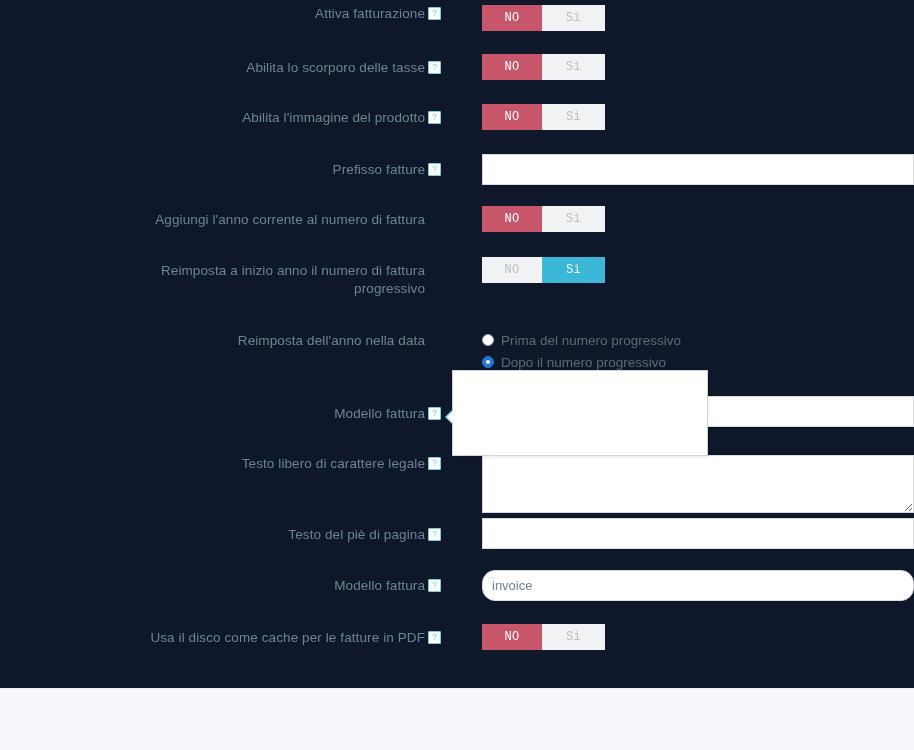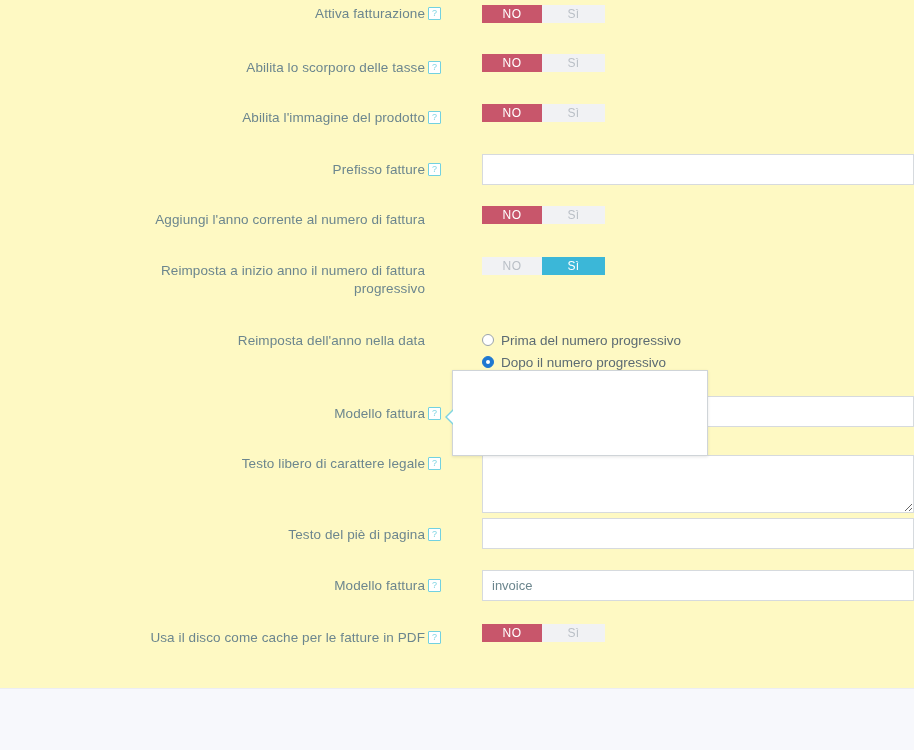--- a/index.html
+++ b/index.html
@@ -17,21 +17,21 @@
     position: relative;
   }
 
   
   #settings-card {
     position: absolute;
     left: 0;
     top: 0;
     width: 914px;
     height: 689px;
-    background: #fef9c3;
+    background: #0f172a;
     border-bottom: 1px solid #eceef3;
     box-sizing: border-box;
     overflow: hidden;
   }
 
   #page-bg {
     position: absolute;
     left: 0;
     top: 689px;
     width: 914px;
@@ -84,22 +84,22 @@
     width: 123px;
     box-sizing: border-box;
     font-size: 12px;
     letter-spacing: 0.4px;
   }
   .switch .seg {
     display: flex;
     align-items: center;
     justify-content: center;
     box-sizing: border-box;
-    height: 18px;
-    font-family: Liberation Sans, sans-serif;
+    height: 26px;
+    font-family: Liberation Mono, monospace;
   }
   .switch .seg.no { width: 60px; }
   .switch .seg.yes { width: 63px; }
   .seg.off {
     background: #f1f2f4;
     color: #b9bfc6;
   }
   .seg.on-no {
     background: #c8566b;
     color: #ffffff;
@@ -281,21 +281,21 @@
 
   <div class="form-row" style="top:526px;">
     <div class="row-label">Testo del piè di pagina</div>
     <div class="help-icon" style="top:2px;">?</div>
     <input class="control text-input" type="text" style="top: -8px;" value="">
   </div>
 
   <div class="form-row" style="top:577px;">
     <div class="row-label">Modello fattura</div>
     <div class="help-icon" style="top:2px;">?</div>
-    <input class="control text-input" type="text" style="top: -7px;" value="invoice">
+    <input class="control text-input" type="text" style="top: -7px; border-radius: 13px;" value="invoice">
   </div>
 
   <div class="form-row" style="top:629px;">
     <div class="row-label">Usa il disco come cache per le fatture in PDF</div>
     <div class="help-icon" style="top:2px;">?</div>
     <div class="control switch" style="top:-5px;">
       <div class="seg no on-no">NO</div>
       <div class="seg yes off">Sì</div>
     </div>
   </div>

